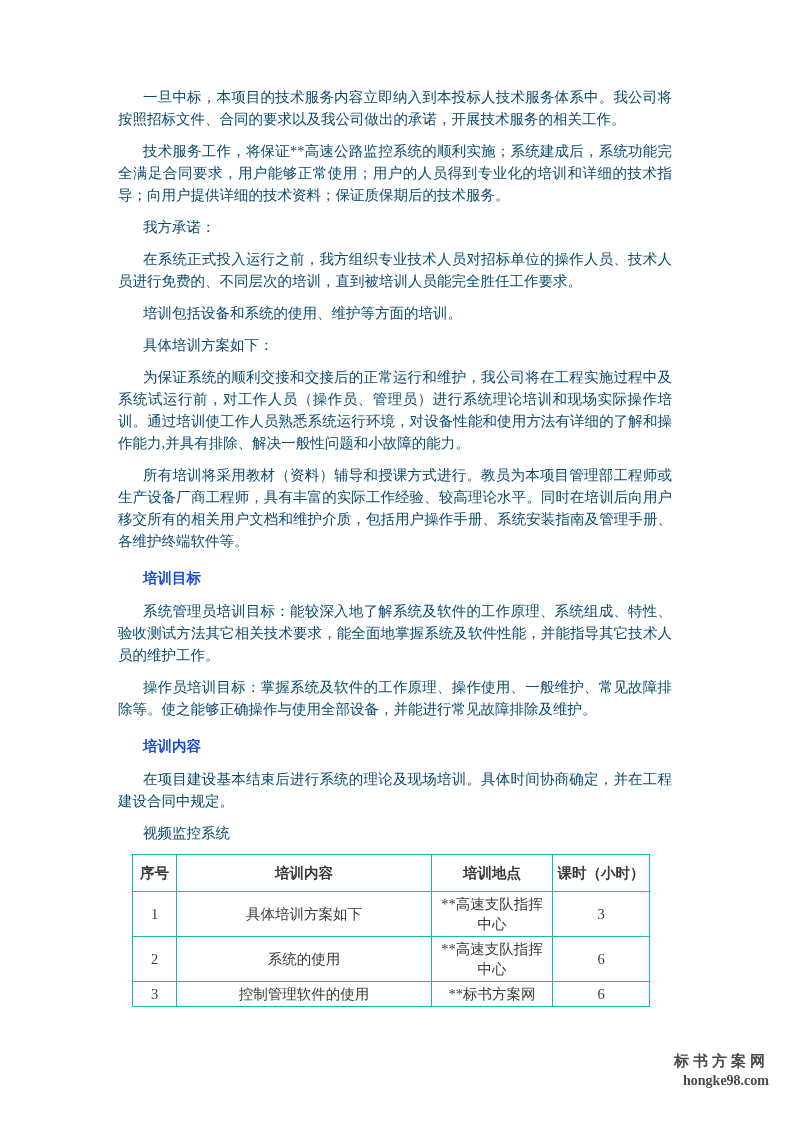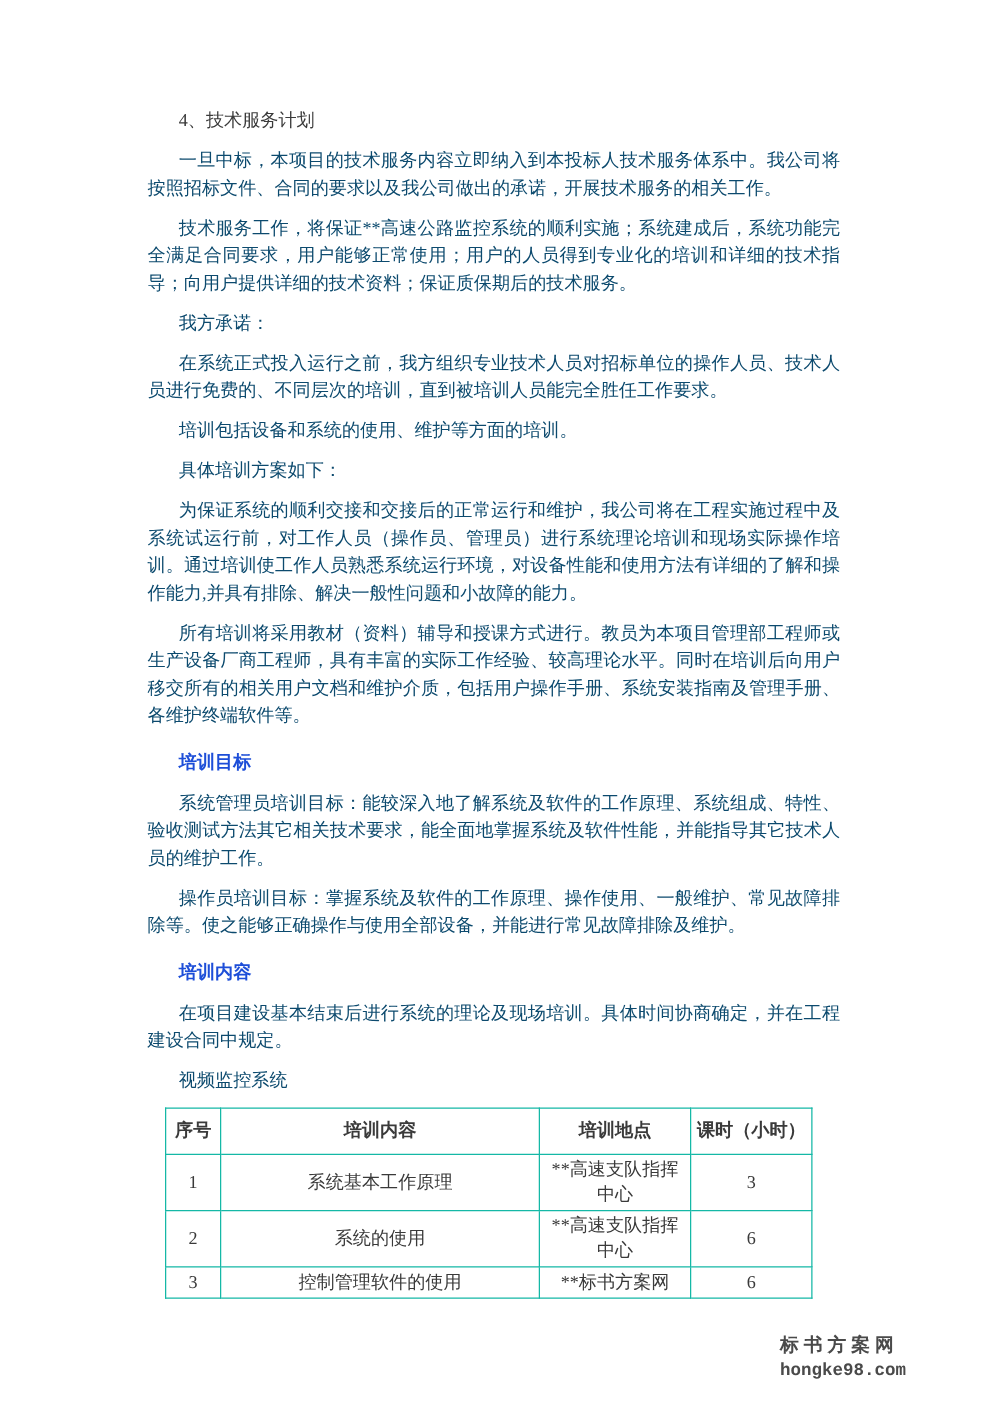--- a/index.html
+++ b/index.html
@@ -74,24 +74,24 @@
   .col-hours { width: 97px; }
   td.cell-content {
     text-align: left;
     padding-left: 9px;
   }
   tr.row-tall td { height: 40px; }
   tr.row-short td { height: 20px; }
   .watermark {
     position: absolute;
     right: 24px;
-    bottom: 14px;
+    bottom: 30px;
     width: 145px;
-    text-align: left;
-    font-family: Liberation Mono, monospace;
+    text-align: right;
+    font-family: Liberation Serif, serif;
     color: #4a4a4a;
   }
   .watermark .wm-name {
     font-size: 15px;
     font-weight: bold;
     letter-spacing: 4px;
     line-height: 17px;
     white-space: nowrap;
   }
   .watermark .wm-url {
@@ -100,21 +100,20 @@
     line-height: 22px;
     letter-spacing: 0px;
   }
 </style>
 </head>
 <body>
 
 <div class="page">
   <div class="doc">
 
-    <p class="sec-heading">4、技术服务计划</p>
     <p class="para">一旦中标，本项目的技术服务内容立即纳入到本投标人技术服务体系中。我公司将按照招标文件、合同的要求以及我公司做出的承诺，开展技术服务的相关工作。</p>
     <p class="para">技术服务工作，将保证**高速公路监控系统的顺利实施；系统建成后，系统功能完全满足合同要求，用户能够正常使用；用户的人员得到专业化的培训和详细的技术指导；向用户提供详细的技术资料；保证质保期后的技术服务。</p>
 
     <p class="para">我方承诺：</p>
     <p class="para">在系统正式投入运行之前，我方组织专业技术人员对招标单位的操作人员、技术人员进行免费的、不同层次的培训，直到被培训人员能完全胜任工作要求。</p>
     <p class="para">培训包括设备和系统的使用、维护等方面的培训。</p>
     <p class="para">具体培训方案如下：</p>
     <p class="para">为保证系统的顺利交接和交接后的正常运行和维护，我公司将在工程实施过程中及系统试运行前，对工作人员（操作员、管理员）进行系统理论培训和现场实际操作培训。通过培训使工作人员熟悉系统运行环境，对设备性能和使用方法有详细的了解和操作能力,并具有排除、解决一般性问题和小故障的能力。</p>
     <p class="para">所有培训将采用教材（资料）辅导和授课方式进行。教员为本项目管理部工程师或生产设备厂商工程师，具有丰富的实际工作经验、较高理论水平。同时在培训后向用户移交所有的相关用户文档和维护介质，包括用户操作手册、系统安装指南及管理手册、各维护终端软件等。</p>
 
@@ -137,21 +136,21 @@
         <tr>
           <th>序号</th>
           <th>培训内容</th>
           <th>培训地点</th>
           <th>课时（小时）</th>
         </tr>
       </thead>
       <tbody>
         <tr class="row-tall">
           <td>1</td>
-          <td class="cell-content">系统基本工作原理</td>
+          <td class="cell-content">具体培训方案如下</td>
           <td>**高速支队指挥中心</td>
           <td>3</td>
         </tr>
         <tr class="row-tall">
           <td>2</td>
           <td class="cell-content">系统的使用</td>
           <td>**高速支队指挥中心</td>
           <td>6</td>
         </tr>
         <tr class="row-short">

